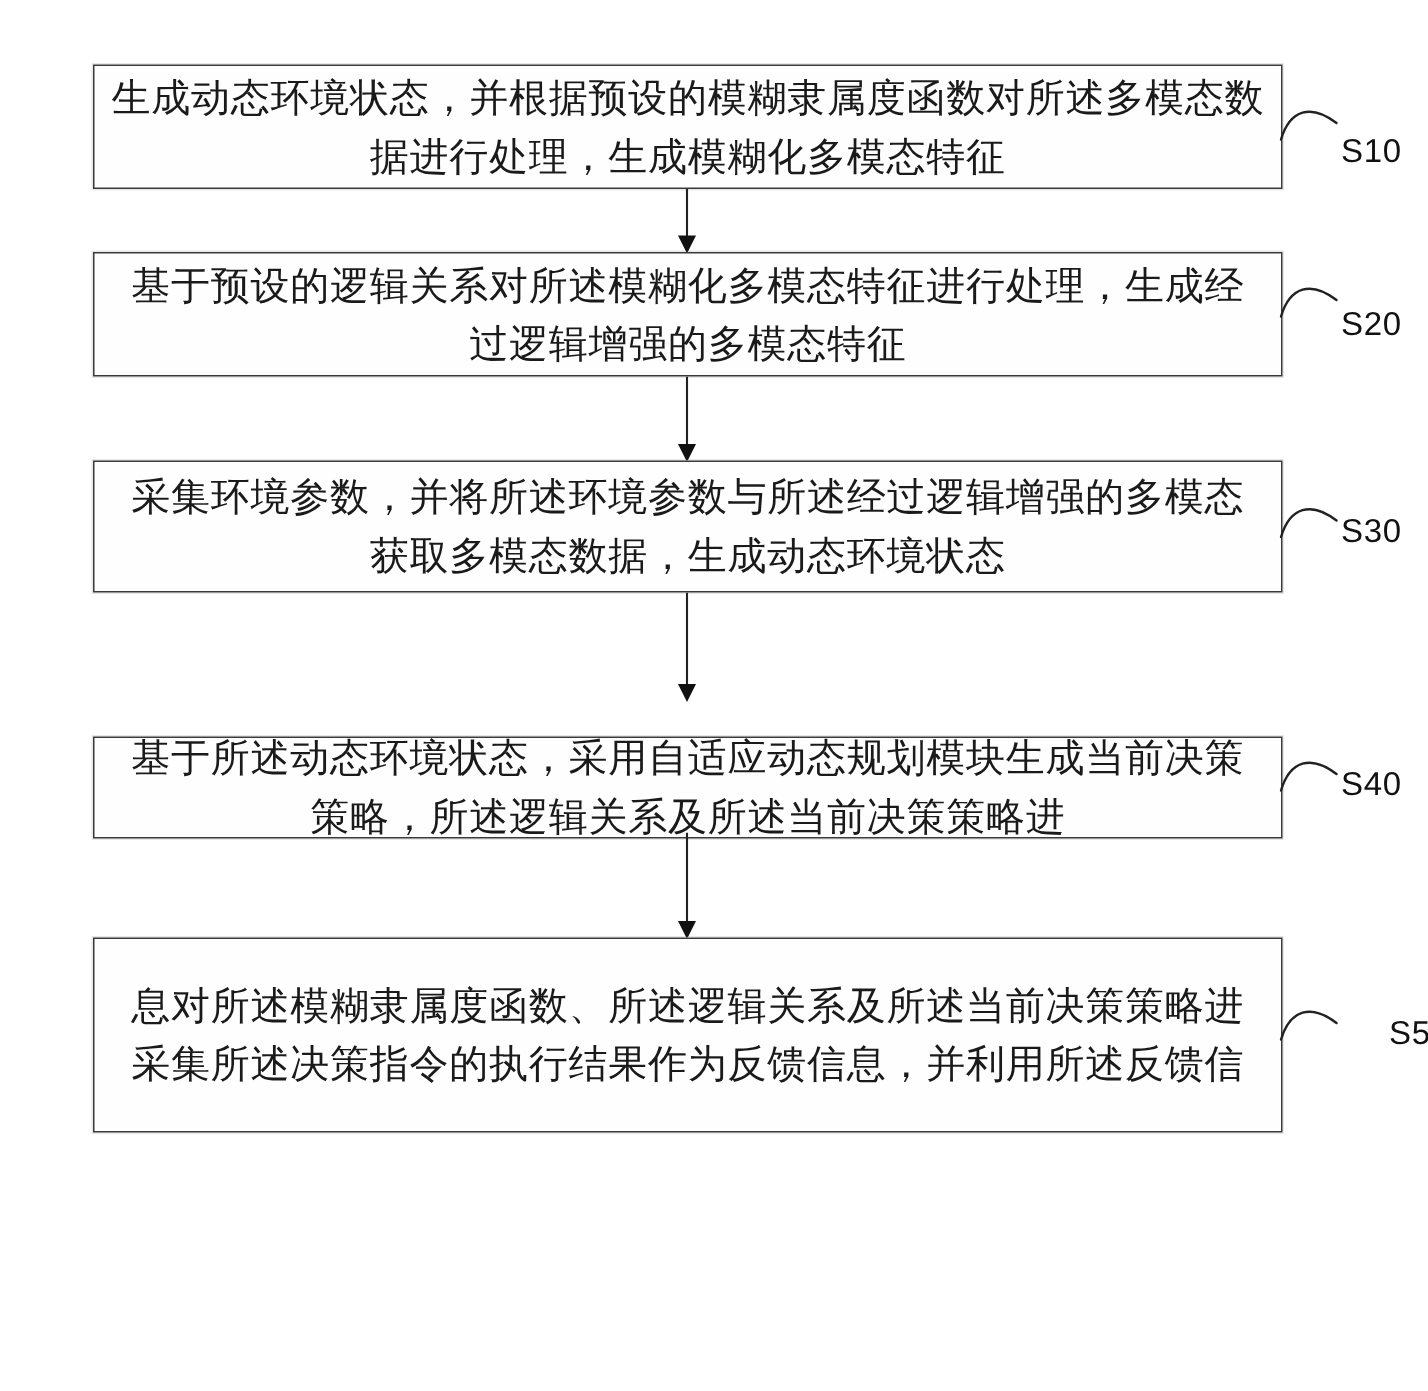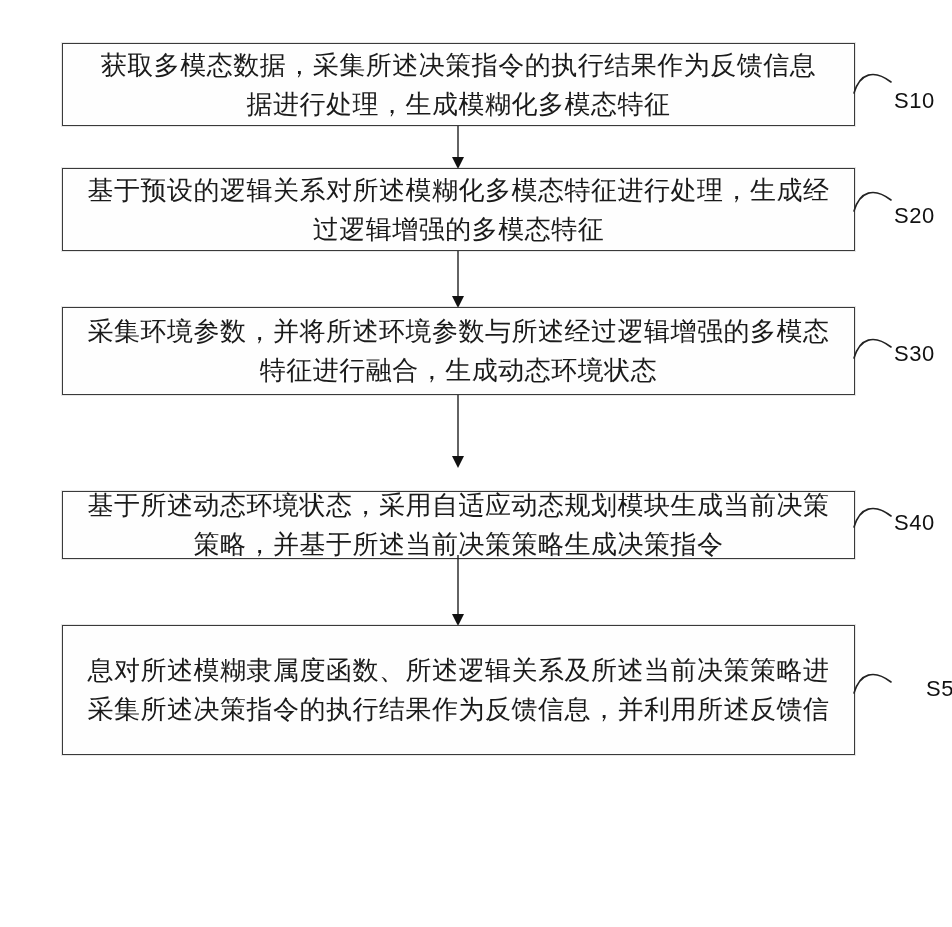--- a/index.html
+++ b/index.html
@@ -77,21 +77,21 @@
   .label-3 { top: 341px; }
   .label-4 { top: 510px; }
   .label-5 { top: 676px; margin-left: 32px; }
 </style>
 </head>
 <body>
 
 <div class="canvas">
 
   <div class="step-box box-1">
-    <div class="text-line">获取多模态数据，采集所述决策指令的执行结果作为反馈信息</div>
+    <div class="text-line">生成动态环境状态，并根据预设的模糊隶属度函数对所述多模态数</div>
     <div class="text-line">据进行处理，生成模糊化多模态特征</div>
   </div>
   <svg class="ref-arc arc-1" viewBox="0 0 40 26">
     <path d="M1,25 C7,5 21,1 38,14" fill="none" stroke="#222" stroke-width="1.6" stroke-linecap="round"></path>
   </svg>
   <div class="step-label label-1">S10</div>
 
   <svg class="flow-arrow arrow-1" viewBox="0 0 16 43" preserveAspectRatio="none">
     <line x1="8" y1="0" x2="8" y2="32" stroke="#222" stroke-width="1.4"></line>
     <polygon points="2,31 14,31 8,43" fill="#111"></polygon>
@@ -106,35 +106,35 @@
   </svg>
   <div class="step-label label-2">S20</div>
 
   <svg class="flow-arrow arrow-2" viewBox="0 0 16 57" preserveAspectRatio="none">
     <line x1="8" y1="0" x2="8" y2="46" stroke="#222" stroke-width="1.4"></line>
     <polygon points="2,45 14,45 8,57" fill="#111"></polygon>
   </svg>
 
   <div class="step-box box-3">
     <div class="text-line">采集环境参数，并将所述环境参数与所述经过逻辑增强的多模态</div>
-    <div class="text-line">特征进行融合，生成动态环境状态</div>
+    <div class="text-line">获取多模态数据，生成动态环境状态</div>
   </div>
   <svg class="ref-arc arc-3" viewBox="0 0 40 26">
     <path d="M1,25 C7,5 21,1 38,14" fill="none" stroke="#222" stroke-width="1.6" stroke-linecap="round"></path>
   </svg>
   <div class="step-label label-3">S30</div>
 
   <svg class="flow-arrow arrow-3" viewBox="0 0 16 73" preserveAspectRatio="none">
     <line x1="8" y1="0" x2="8" y2="62" stroke="#222" stroke-width="1.4"></line>
     <polygon points="2,61 14,61 8,73" fill="#111"></polygon>
   </svg>
 
   <div class="step-box box-4">
     <div class="text-line">基于所述动态环境状态，采用自适应动态规划模块生成当前决策</div>
-    <div class="text-line">策略，并基于所述当前决策策略生成决策指令</div>
+    <div class="text-line">策略，所述逻辑关系及所述当前决策策略进</div>
   </div>
   <svg class="ref-arc arc-4" viewBox="0 0 40 26">
     <path d="M1,25 C7,5 21,1 38,14" fill="none" stroke="#222" stroke-width="1.6" stroke-linecap="round"></path>
   </svg>
   <div class="step-label label-4">S40</div>
 
   <svg class="flow-arrow arrow-4" viewBox="0 0 16 71" preserveAspectRatio="none">
     <line x1="8" y1="0" x2="8" y2="60" stroke="#222" stroke-width="1.4"></line>
     <polygon points="2,59 14,59 8,71" fill="#111"></polygon>
   </svg>

